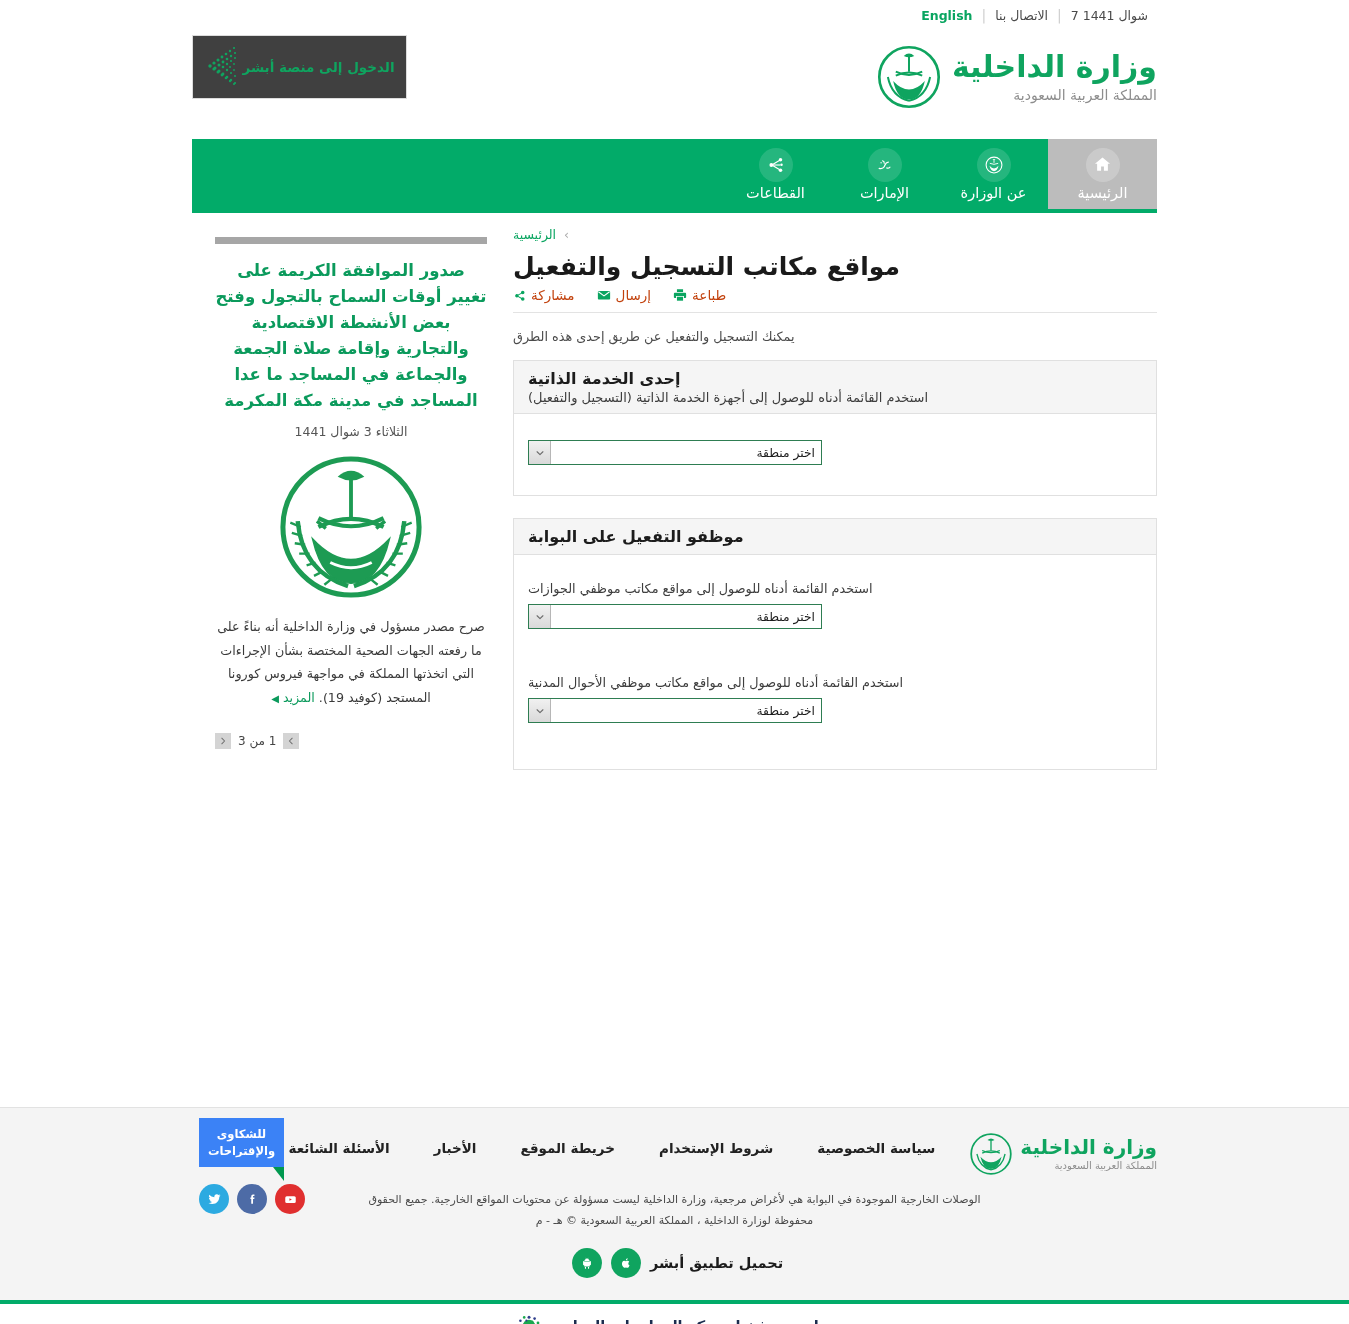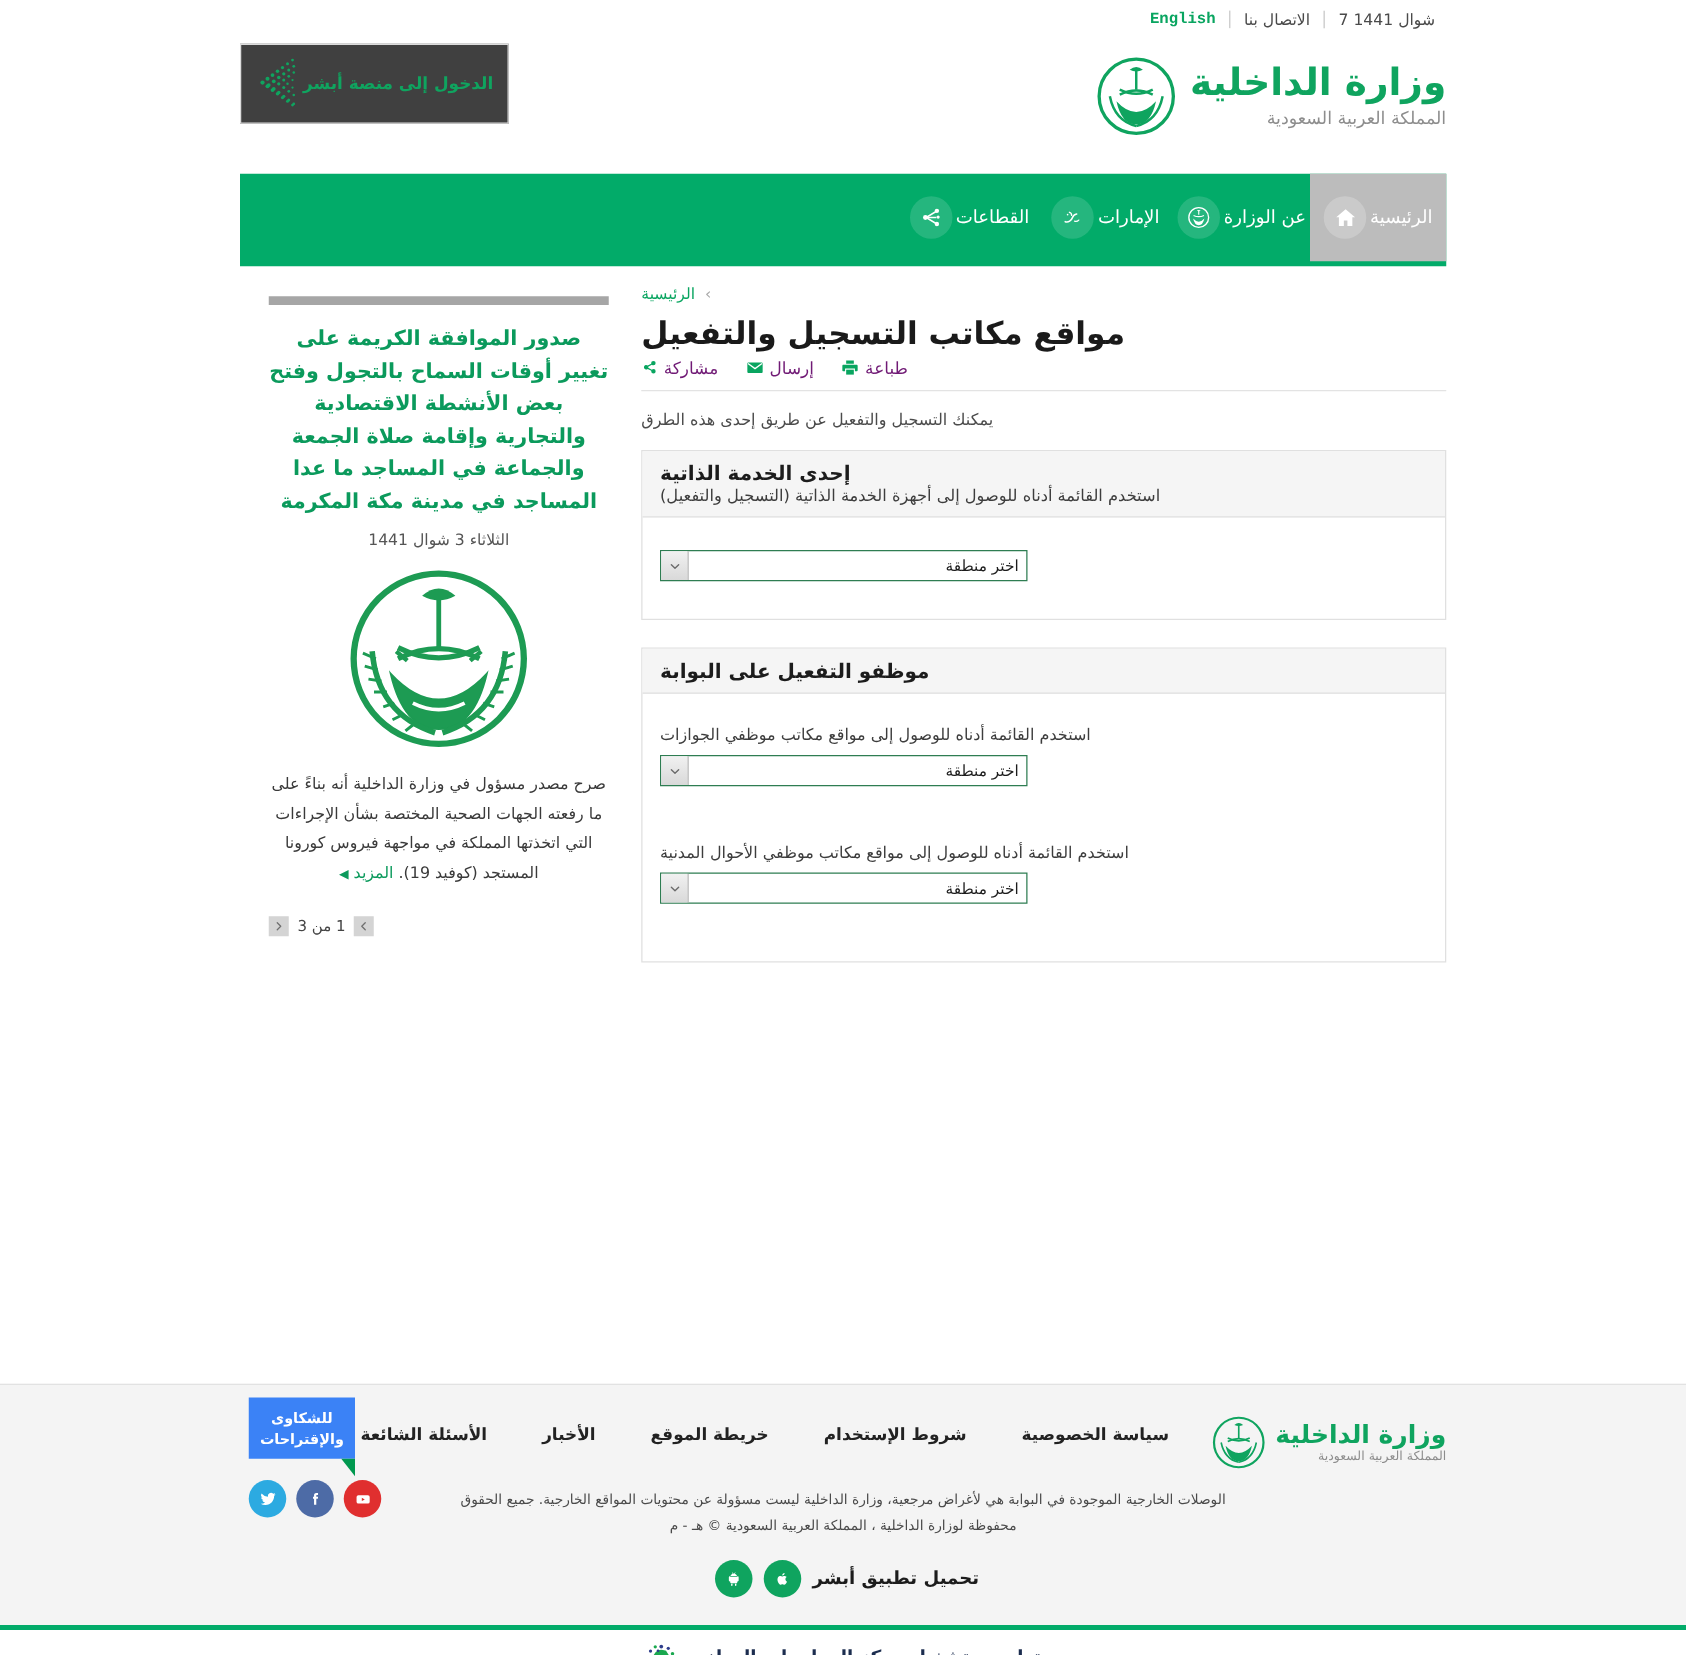--- a/index.html
+++ b/index.html
@@ -35,21 +35,21 @@
     font-size: 12.5px;
     margin-left: auto;
     margin-right: 0;
   }
   .top-links .tl {
     padding: 0 9px;
     color: #4a4a4a;
     text-decoration: none;
     white-space: nowrap;
   }
-  .top-links .tl.en { color: #09a560; font-weight: bold; font-family: Liberation Mono, monospace; }
+  .top-links .tl.en { color: #09a560; font-weight: bold; }
   .top-links .sep { color: #cfcfcf; font-size: 14px; }
 
   
   .header-row {
     width: 965px;
     margin: 0 auto;
     height: 92px;
     display: flex;
     align-items: flex-start;
     justify-content: space-between;
@@ -99,20 +99,21 @@
     margin: 17px auto 0 auto;
     display: flex;
     flex-direction: row-reverse;
     justify-content: flex-start;
     direction: ltr;
   }
   .nav-item {
     width: 109px;
     height: 70px;
     display: flex;
+    flex-direction: column;
     align-items: center;
     justify-content: center;
     gap: 3px;
     cursor: pointer;
     text-decoration: none;
   }
   .nav-item.active { background: #bcbcbc; }
   .nav-ico {
     width: 34px; height: 34px; border-radius: 50%;
     background: rgba(255,255,255,0.14);
@@ -158,22 +159,22 @@
     display: flex;
     flex-direction: row;
     justify-content: flex-start;
     gap: 22px;
     direction: ltr;
     padding-bottom: 9px;
     border-bottom: 1px solid #e3e3e3;
     margin-bottom: 16px;
   }
   .tool {
-    display: flex; gap: 5px;
-    color: #701a75; font-size: 13.5px; text-decoration: none;
+    display: flex; align-items: center; gap: 5px;
+    color: #c2410c; font-size: 13.5px; text-decoration: none;
     direction: rtl;
     cursor: pointer;
   }
   .tool svg { display: block; }
 
   .intro-text {
     text-align: left;
     font-size: 12.8px;
     color: #4b4b4b;
     margin: 0 0 16px 0;

